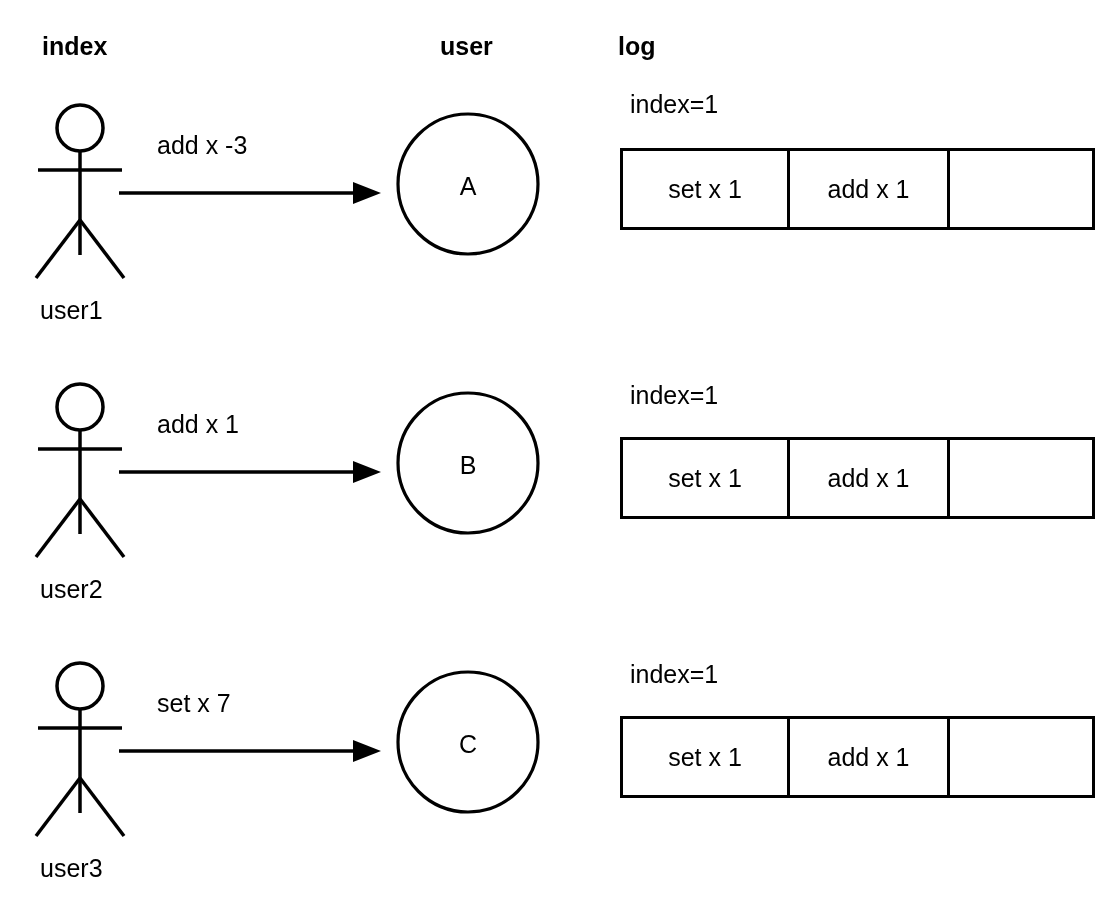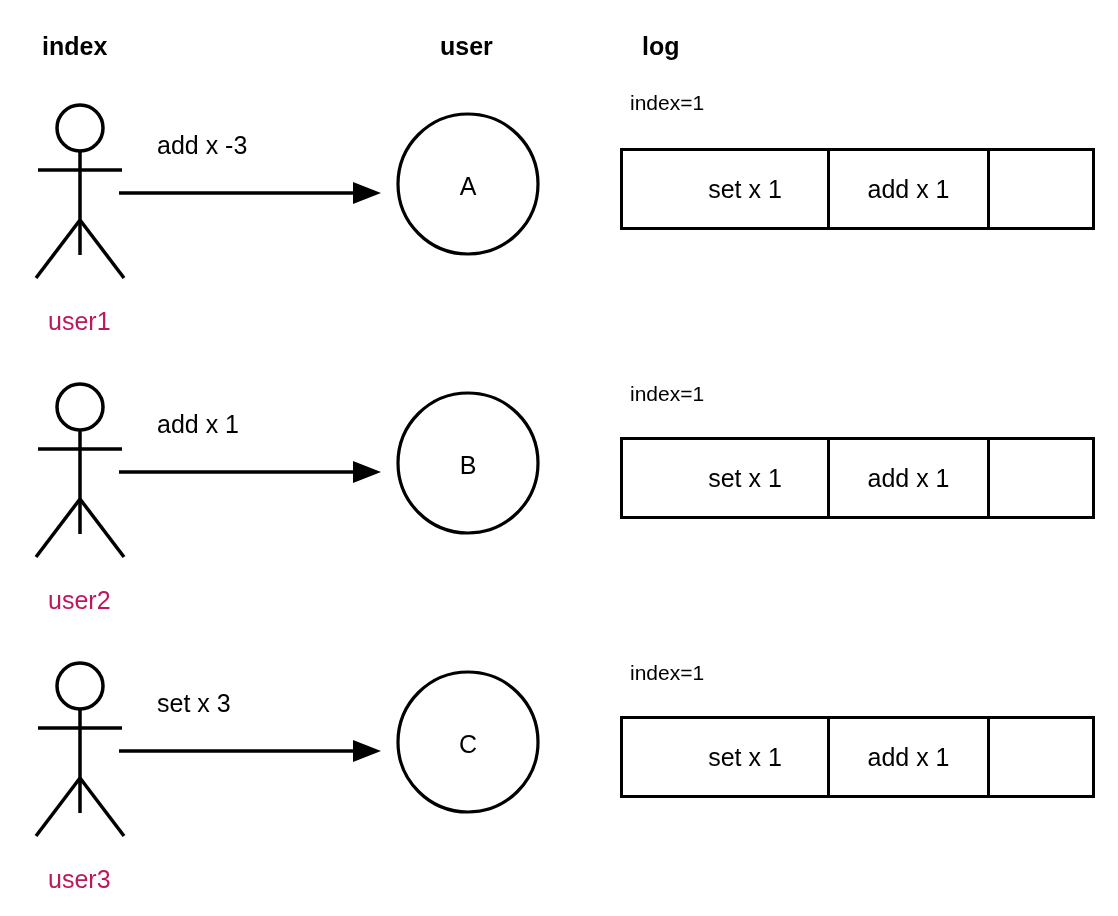--- a/index.html
+++ b/index.html
@@ -22,34 +22,33 @@
   .col-header {
     position: absolute;
     font-size: 25px;
     font-weight: bold;
     line-height: 1;
     white-space: nowrap;
     color: #000000;
   }
   .hdr-user  { left: 42px;  top: 34px; }
   .hdr-node  { left: 440px; top: 34px; }
-  .hdr-log   { left: 642px; top: 34px; }
+  .hdr-log   { left: 618px; top: 34px; }
 
   .actor-svg {
     position: absolute;
     left: 28px;
   }
   .actor-label {
     position: absolute;
-    left: 48px;
-    font-size: 25px;
-    line-height: 1;
-    white-space: nowrap;
-    color: #be185d;
-    margin-top: 11px;
+    left: 40px;
+    font-size: 25px;
+    line-height: 1;
+    white-space: nowrap;
+    color: #000000;
   }
 
   .arrow-svg {
     position: absolute;
     left: 115px;
   }
   .edge-label {
     position: absolute;
     left: 157px;
     font-size: 25px;
@@ -69,21 +68,21 @@
     text-align: center;
     font-size: 25px;
     line-height: 1;
     white-space: nowrap;
     color: #000000;
   }
 
   .index-label {
     position: absolute;
     left: 630px;
-    font-size: 21px;
+    font-size: 25px;
     line-height: 1;
     white-space: nowrap;
     color: #000000;
   }
 
   .log-table {
     position: absolute;
     left: 620px;
     width: 475px;
     height: 82px;
@@ -95,21 +94,21 @@
   .log-cell {
     box-sizing: border-box;
     height: 100%;
     display: flex;
     align-items: center;
     justify-content: center;
     font-size: 25px;
     color: #000000;
     background: #ffffff;
   }
-  .log-cell.c0 { width: 167px; border-right: 3px solid #000000; margin-left: 40px; }
+  .log-cell.c0 { width: 167px; border-right: 3px solid #000000; }
   .log-cell.c1 { width: 160px; border-right: 3px solid #000000; }
   .log-cell.c2 { flex: 1 1 auto; }
 </style>
 </head>
 <body>
 
 <div id="canvas">
 
   <div class="col-header hdr-user">index</div>
   <div class="col-header hdr-node">user</div>
@@ -171,21 +170,21 @@
 
   <svg class="actor-svg" style="top:658px" width="120" height="180" viewBox="0 0 120 180">
     <circle cx="52" cy="28" r="23" fill="none" stroke="#000" stroke-width="3.5"></circle>
     <line x1="52" y1="51" x2="52" y2="155" stroke="#000" stroke-width="3.5"></line>
     <line x1="10" y1="70" x2="94" y2="70" stroke="#000" stroke-width="3.5"></line>
     <line x1="52" y1="120" x2="8" y2="178" stroke="#000" stroke-width="3.5"></line>
     <line x1="52" y1="120" x2="96" y2="178" stroke="#000" stroke-width="3.5"></line>
   </svg>
   <div class="actor-label" style="top:856px">user3</div>
 
-  <div class="edge-label" style="top:691px">set x 3</div>
+  <div class="edge-label" style="top:691px">set x 7</div>
   <svg class="arrow-svg" style="top:736px" width="270" height="30" viewBox="0 0 270 30">
     <line x1="4" y1="15" x2="240" y2="15" stroke="#000" stroke-width="3.5"></line>
     <polygon points="238,4 266,15 238,26" fill="#000"></polygon>
   </svg>
 
   <svg class="node-svg" style="top:669px" width="144" height="146" viewBox="0 0 144 146">
     <circle cx="72" cy="73" r="70" fill="#fff" stroke="#000" stroke-width="3.2"></circle>
   </svg>
   <div class="node-letter" style="top:732px">C</div>
 

